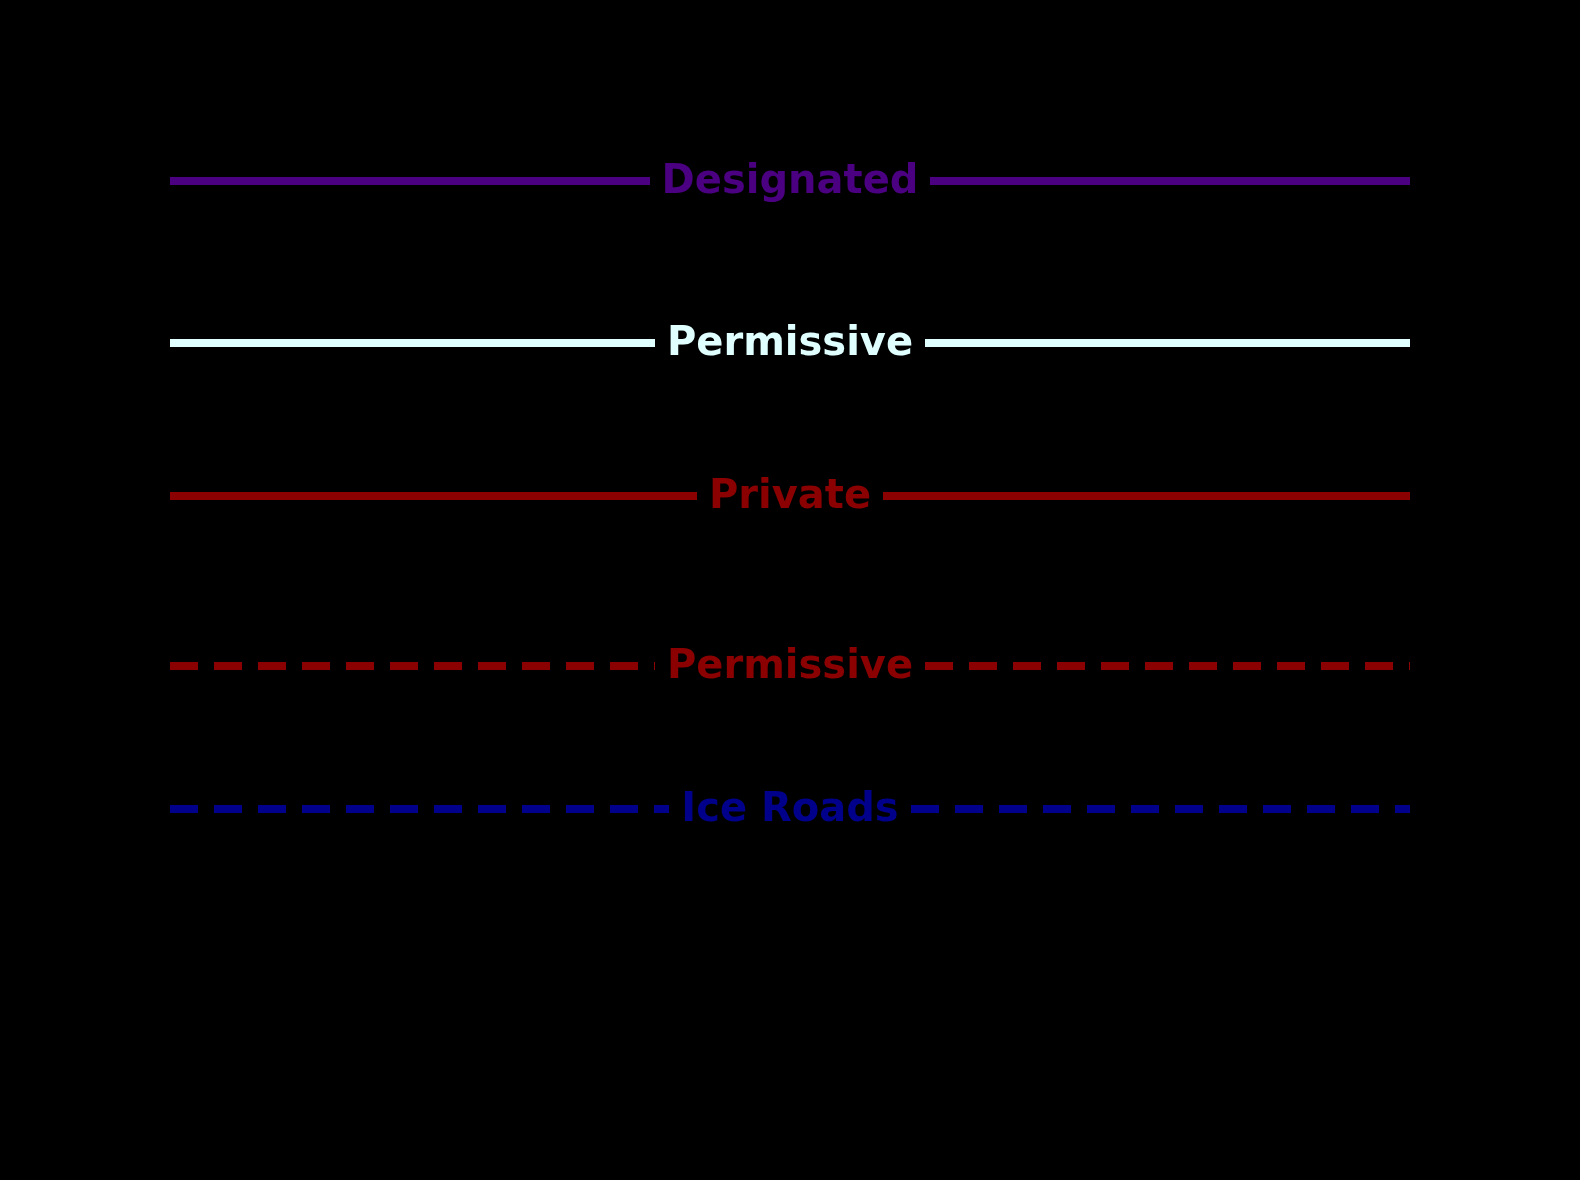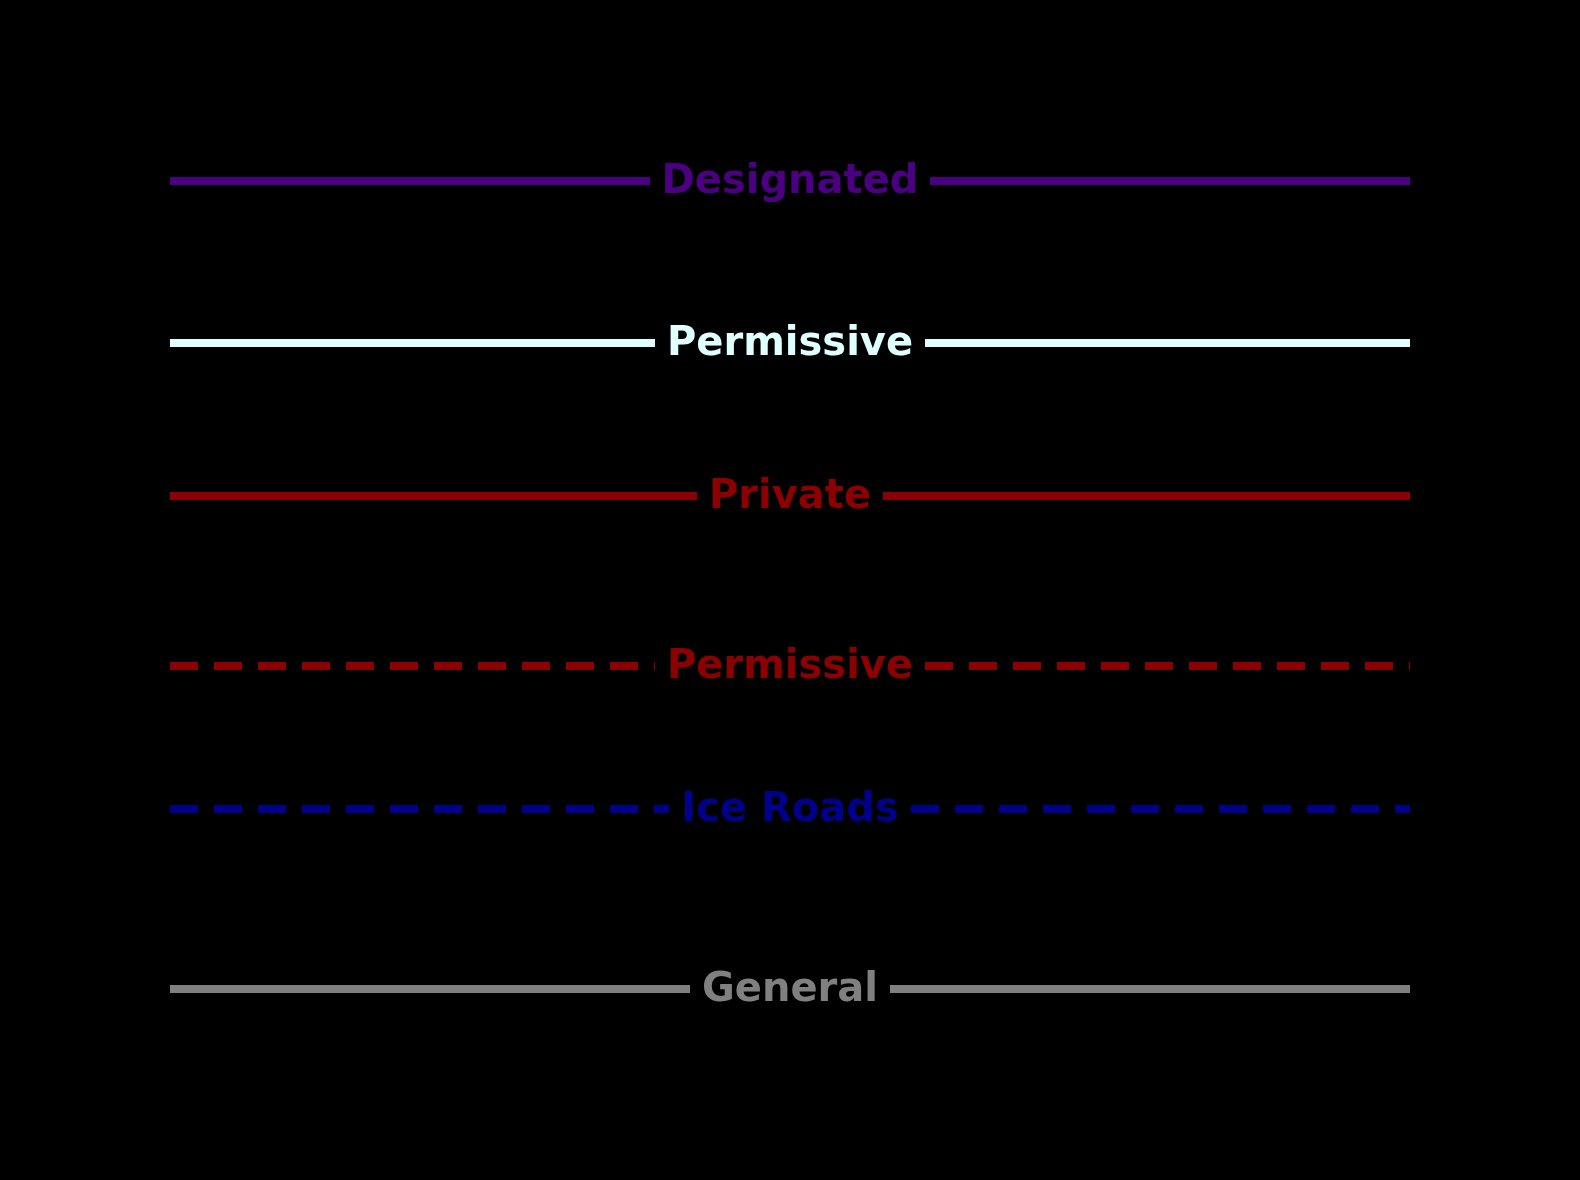--- a/index.html
+++ b/index.html
@@ -81,19 +81,14 @@
     <span class="label">Permissive</span>
     <span class="line"></span>
   </div>
 
   <div class="entry" data-style="dashed" style="--c: #00008B;">
     <span class="line"></span>
     <span class="label">Ice Roads</span>
     <span class="line"></span>
   </div>
 
-  <div class="entry" data-style="solid" style="--c: #808080;">
-    <span class="line"></span>
-    <span class="label">General</span>
-    <span class="line"></span>
-  </div>
 
 </div>
 
 </body></html>

